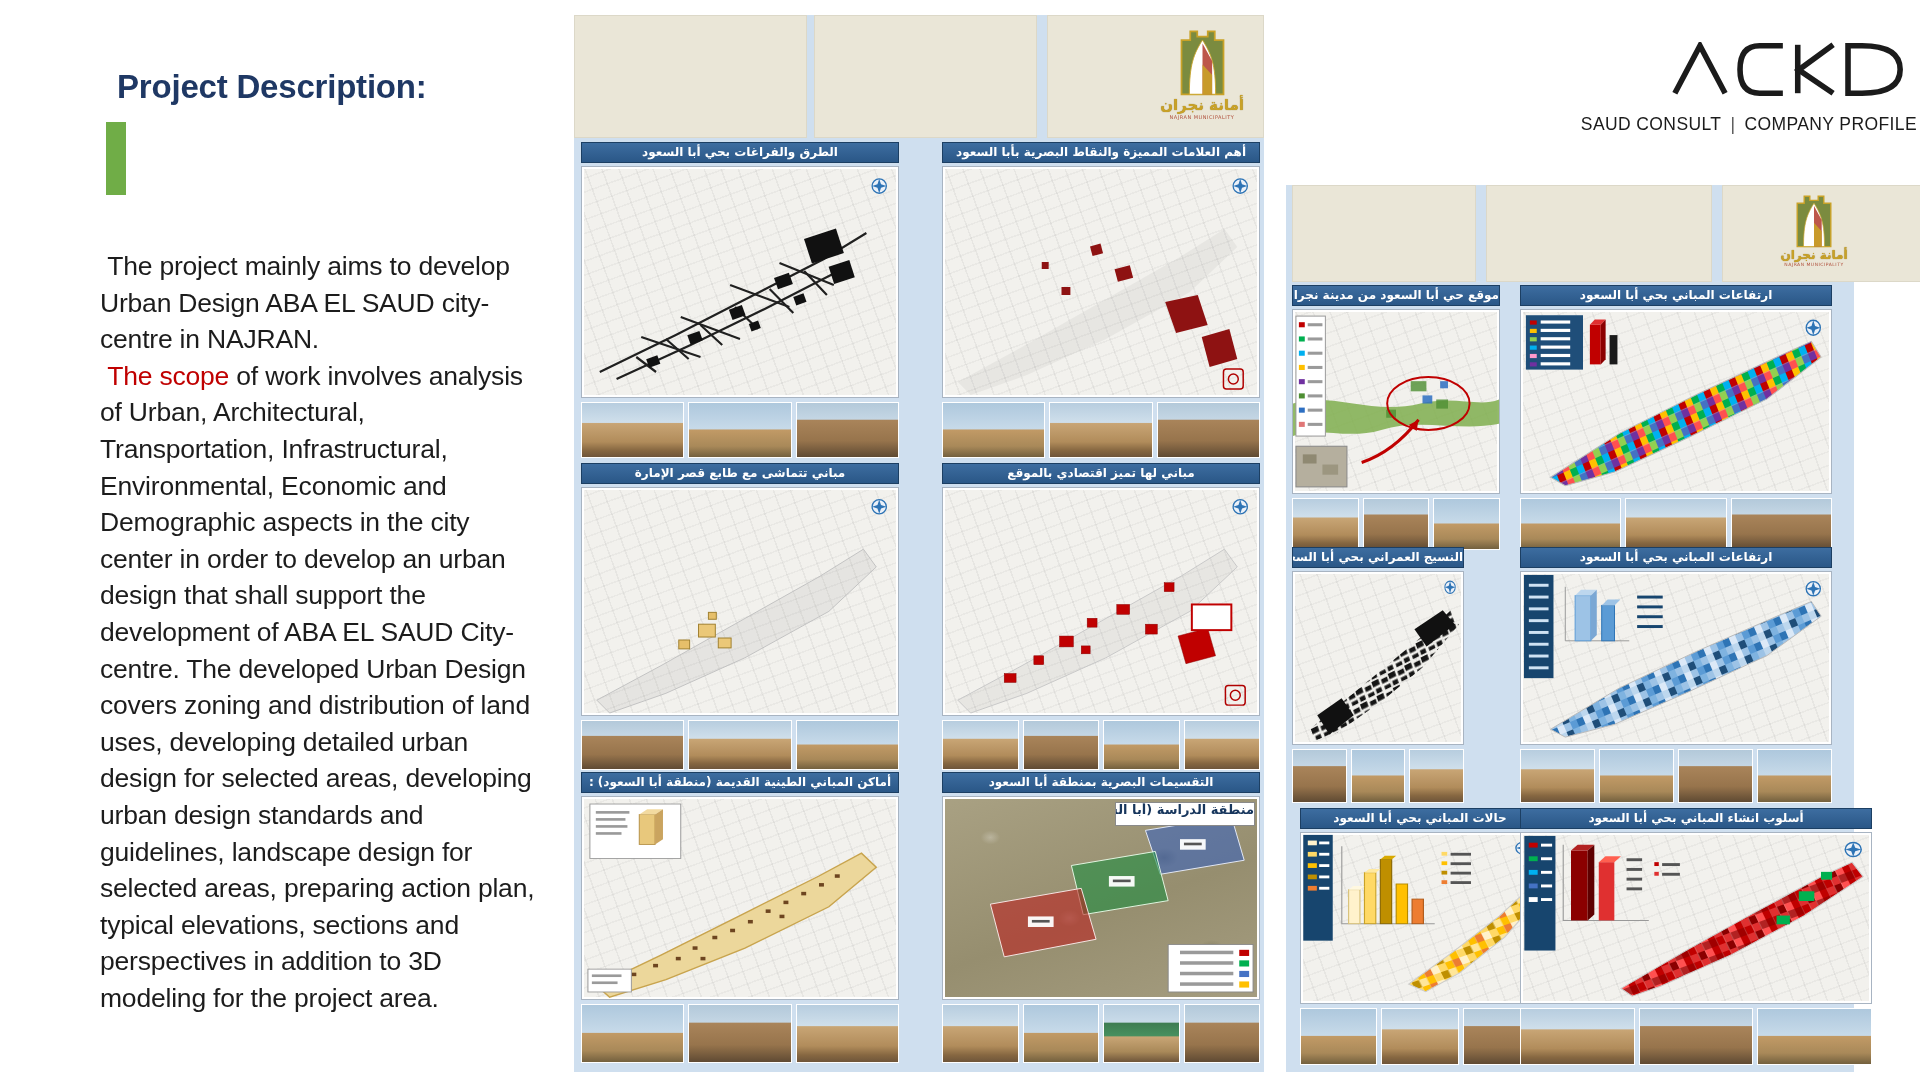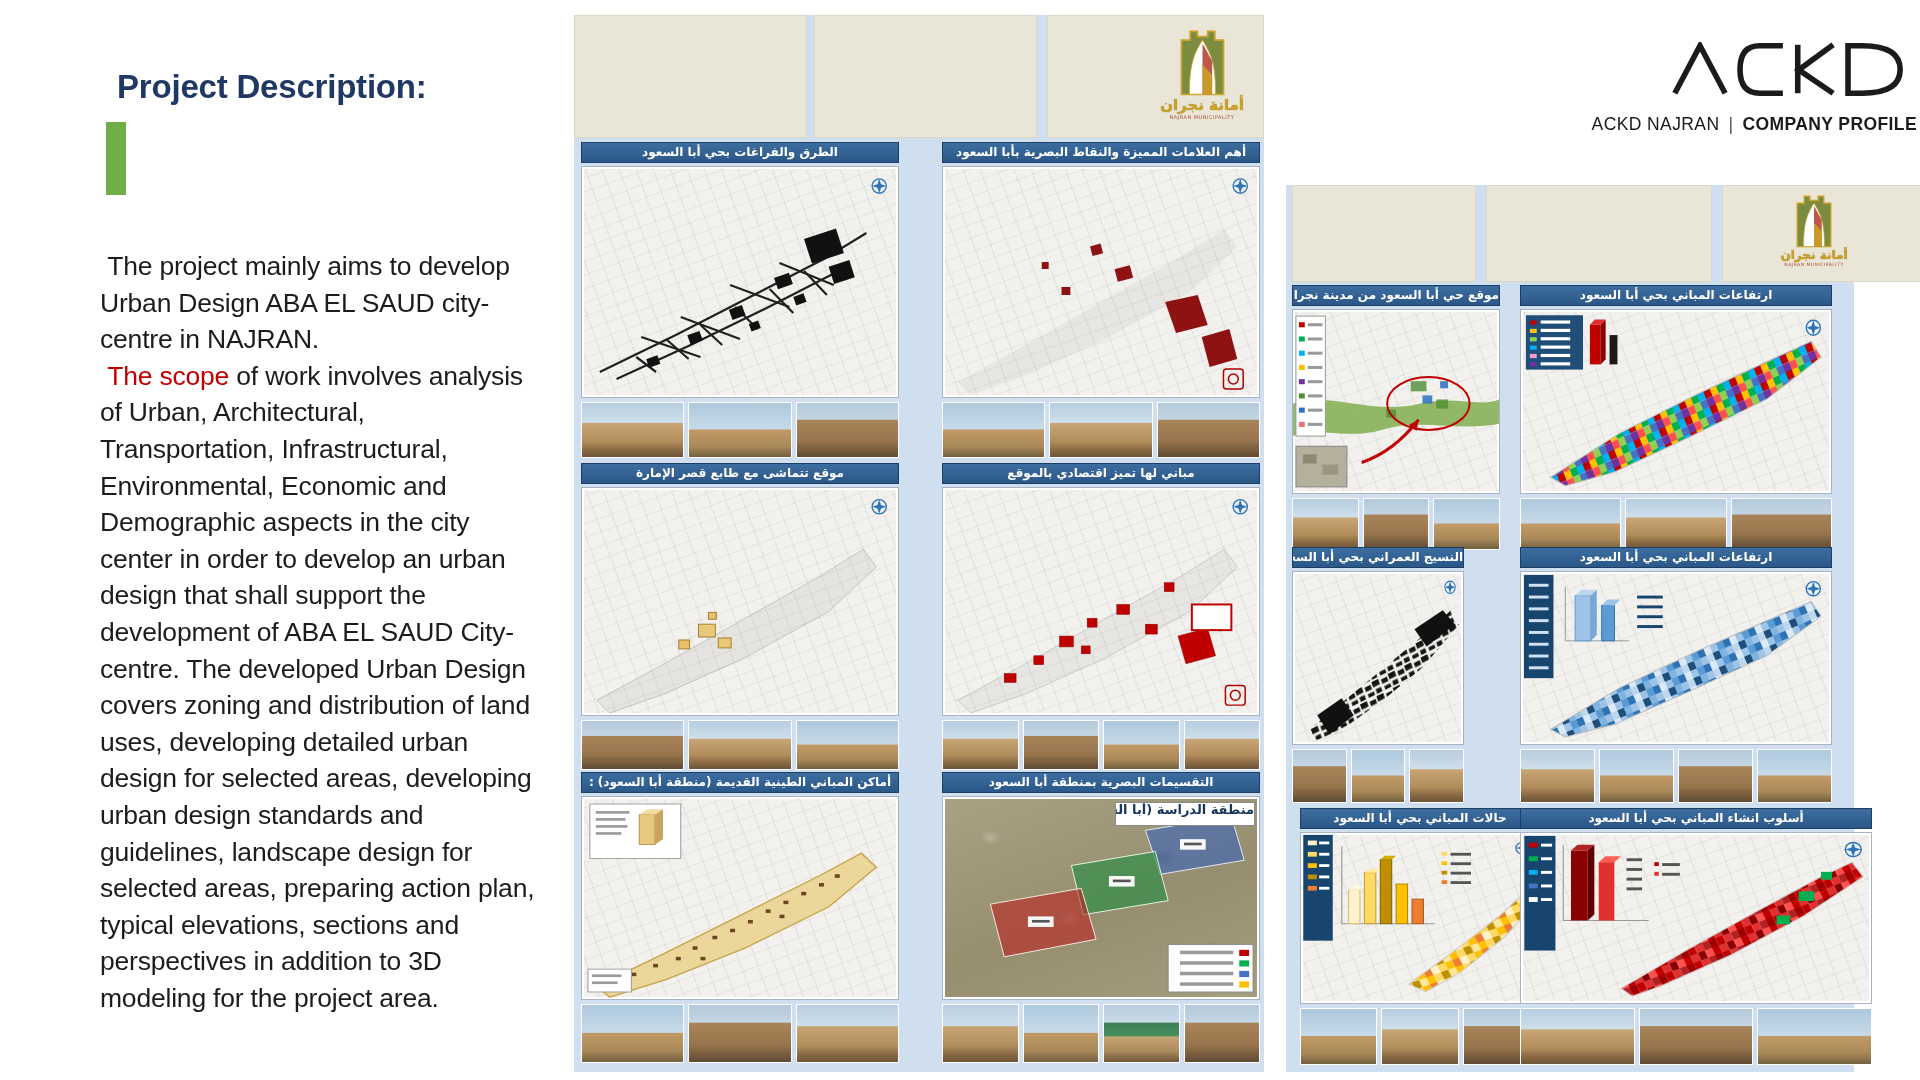--- a/index.html
+++ b/index.html
@@ -10,21 +10,21 @@
               color:#1F3864;letter-spacing:-0.2px;}
   .accent{position:absolute;left:82px;top:122px;width:20px;height:73px;background:#70AD47;}
   .para{position:absolute;left:76px;top:248px;width:482px;font-size:26.5px;line-height:36.6px;
         color:#1c1c1c;white-space:pre-wrap;letter-spacing:-0.2px;}
   .para .scope{color:#C00000;}
   
   .brand-logo{position:absolute;left:1637px;top:42px;width:253px;height:54px;}
   .brand-line{position:absolute;left:1430px;top:114px;width:463px;text-align:right;font-size:17.5px;
               color:#1b1b1b;letter-spacing:.4px;}
   .brand-line .sep{margin:0 9px;color:#555;}
-  .brand-line .bold{font-weight:bold;}
+  .brand-line .bold{font-weight:normal;}
   
   .poster-bg{position:absolute;background:#CFDFEF;}
   .band{position:absolute;background:#EAE6D7;box-shadow:inset 0 0 0 1px #dcd8c8;}
   .muni{position:absolute;display:flex;flex-direction:column;align-items:center;}
   .muni .ar{font-family:"DejaVu Sans",sans-serif;font-weight:bold;color:#C9A227;
             text-shadow:0 0 1px #8a6d14;white-space:nowrap;}
   .muni .en{font-family:"DejaVu Sans",sans-serif;color:#b0503c;letter-spacing:.5px;white-space:nowrap;}
   .panel{position:absolute;}
   .phdr{height:21px;background:linear-gradient(#3d6da0,#2a5787);border:1px solid #1c3f63;
         box-sizing:border-box;color:#fff;font-family:"DejaVu Sans",sans-serif;font-size:12px;
@@ -145,21 +145,21 @@
 modeling for the project area.</span></div>
 
   <svg class="brand-logo" viewBox="0 0 250 58" fill="none" stroke="#1b1b1b" stroke-width="6" aria-label="ACKD">
     <path d="M4,55 L31,4 L58,55"></path>
     <path d="M120,4 H95 Q74,4 74,29.5 Q74,55 95,55 H120"></path>
     <path d="M136,3 V55"></path>
       <path d="M174,3 L137,30 L174,55"></path>
     <path d="M190,4 H205 Q246,4 246,29.5 Q246,55 205,55 H190 Z"></path>
   </svg>
   <div class="brand-line">
-    <span>ACKD NAJRAN</span><span class="sep">|</span><span class="bold">COMPANY PROFILE</span>
+    <span>SAUD CONSULT</span><span class="sep">|</span><span class="bold">COMPANY PROFILE</span>
   </div>
 
   <div class="poster-bg" style="left:550px;top:15px;width:690px;height:1057px;"></div>
   <div class="band" style="left:550px;top:15px;width:233px;height:123px;"></div>
   <div class="band" style="left:790px;top:15px;width:223px;height:123px;"></div>
   <div class="band" style="left:1023px;top:15px;width:217px;height:123px;"></div>
   <div class="muni" style="left:1138px;top:26px;width:80px;">
     <svg width="55" height="70">
         <use href="#muni-arch"></use>
       </svg>
@@ -218,21 +218,21 @@
       </svg>
     </div>
     <div class="photos" style="height:56px;">
       <div class="photo p2"></div>
       <div class="photo p1"></div>
       <div class="photo p3"></div>
     </div>
   </div>
 
   <div class="panel" style="left:557px;top:463px;width:318px;">
-    <div class="phdr">موقع تتماشى مع طابع قصر الإمارة</div>
+    <div class="phdr">مباني تتماشى مع طابع قصر الإمارة</div>
     <div class="map" style="height:229px;">
       <svg viewBox="0 0 320 230" preserveAspectRatio="none">
         <polygon points="15,215 80,180 160,135 240,90 285,62 298,80 250,125 165,172 85,208 28,228" fill="rgba(140,140,140,.12)" stroke="#c2c2c2"></polygon>
         <g stroke="#a08030" stroke-width="1">
           <rect x="118" y="138" width="17" height="13" fill="#ebc878"></rect>
           <rect x="138" y="152" width="13" height="10" fill="#ebc878"></rect>
           <rect x="98" y="154" width="11" height="9" fill="#e6bf6a"></rect>
           <rect x="128" y="126" width="8" height="7" fill="#e6bf6a"></rect>
         </g>
         <use href="#cmp" x="292" y="10" width="18" height="18"></use>

